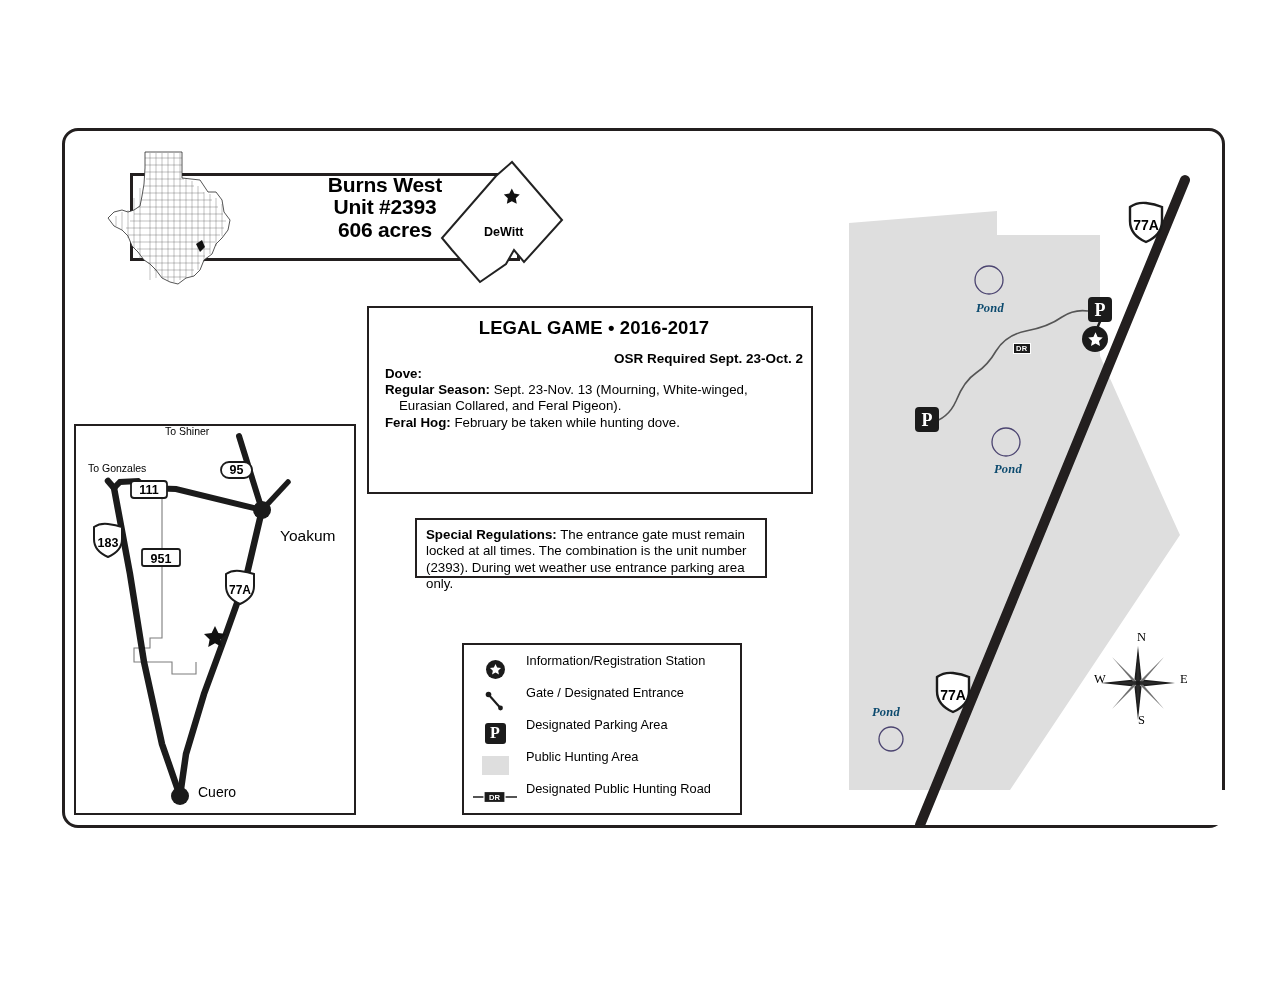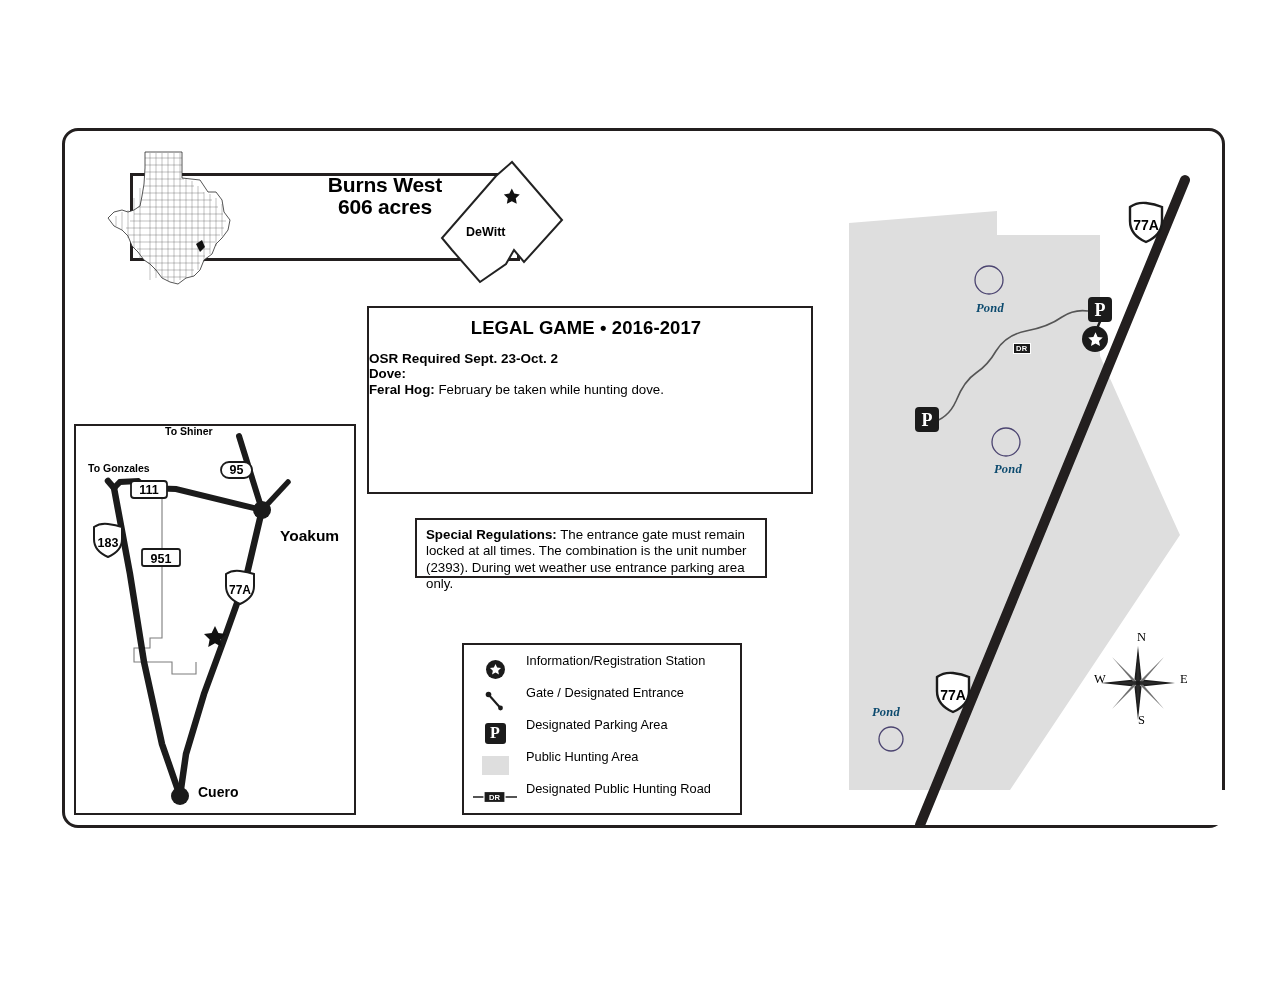--- a/index.html
+++ b/index.html
@@ -81,49 +81,49 @@
   .dewitt-inset {
     position: absolute;
     left: 434px;
     top: 158px;
     width: 134px;
     height: 128px;
     z-index: 8;
   }
   .dewitt-label {
     position: absolute;
-    left: 466px;
+    left: 484px;
     top: 225px;
     font-size: 12.5px;
     font-weight: bold;
     color: #000;
     z-index: 9;
   }
 
   
   .legal-box {
     position: absolute;
     left: 367px;
     top: 306px;
     width: 446px;
     height: 188px;
     border: 2.5px solid #231f1f;
     background: #fff;
     box-sizing: border-box;
-    padding: 9px 8px 6px 0;
+    padding: 9px 8px 6px 16px;
   }
   .legal-title {
     text-align: center;
     font-size: 18.5px;
     font-weight: bold;
     color: #000;
     letter-spacing: 0.1px;
   }
   .legal-osr {
-    text-align: left;
+    text-align: right;
     font-size: 13.5px;
     font-weight: bold;
     color: #000;
     margin-top: 12px;
   }
   .legal-body {
     font-size: 13.3px;
     color: #000;
     line-height: 1.22;
   }
@@ -210,21 +210,21 @@
     height: 391px;
     border: 2.5px solid #231f1f;
     background: #fff;
     box-sizing: border-box;
     overflow: hidden;
   }
   .inset-svg { position: absolute; left: 0; top: 0; }
 
   .inset-txt {
     position: absolute;
-    font-weight: bold;
+    font-weight: normal;
     color: #000;
   }
   .t-shiner { left: 165px; top: 425px; font-size: 10.5px; }
   .t-gonzales { left: 12px; top: 36px; font-size: 10.5px; }
   .t-yoakum { left: 204px; top: 101px; font-size: 15.5px; }
   .t-cuero  { left: 122px; top: 358px; font-size: 14px; }
 
   
   .main-map {
     position: absolute;
@@ -330,35 +330,39 @@
       <path d="M46,5 V132 M52,5 V130 M58,5 V130 M64,5 V133 M70,5 V134 M76,5 V132
                M82,30 V130 M88,33 V128 M94,38 V122 M100,44 V114 M106,46 V106
                M112,50 V98 M118,56 V88
                M36,40 V112 M30,50 V100 M24,62 V90 M18,64 V82 M12,68 V78"></path>
     </g>
     <path d="M92,96 L98,92 L101,99 L96,104 Z" fill="#111111" stroke="none"></path>
   </svg>
 
   <div class="title-text-wrap">
     <div class="title-main">Burns West</div>
+    <div class="title-sub">Unit #2393</div>
     <div class="title-sub">606 acres</div>
   </div>
 
   <svg class="dewitt-inset" viewBox="0 0 134 128">
     <path d="M78,4 L128,62 L90,104 L80,92 L72,106 L46,124 L18,92 L8,80 L62,18 Z" fill="#ffffff" stroke="#222222" stroke-width="2"></path>
     <path d="M80,30 l2.6,5.3 5.8,0.9 -4.2,4.1 1,5.8 -5.2,-2.7 -5.2,2.7 1,-5.8 -4.2,-4.1 5.8,-0.9 Z" fill="#111111" stroke="none" transform="translate(-2,2) scale(0.95) translate(4,0)"></path>
   </svg>
   <div class="dewitt-label">DeWitt</div>
 
   <div class="legal-box">
     <div class="legal-title">LEGAL GAME • 2016-2017</div>
     <div class="legal-osr">OSR Required Sept. 23-Oct. 2</div>
     <div class="legal-body">
       <div>
         <span class="lbl">Dove:</span>
+      </div>
+      <div class="hang indent1">
+        <span class="lbl">Regular Season:</span><span> Sept. 23-Nov. 13 (Mourning, White-winged, Eurasian Collared, and Feral Pigeon).</span>
       </div>
       <div>
         <span class="lbl">Feral Hog:</span><span> February be taken while hunting dove.</span>
       </div>
     </div>
   </div>
 
   <div class="special-box">
     <div class="special-text">
       <span class="lbl">Special Regulations:</span><span> The entrance gate must remain locked at all times.  The combination is the unit number (2393).  During wet weather use entrance parking area only.</span>

